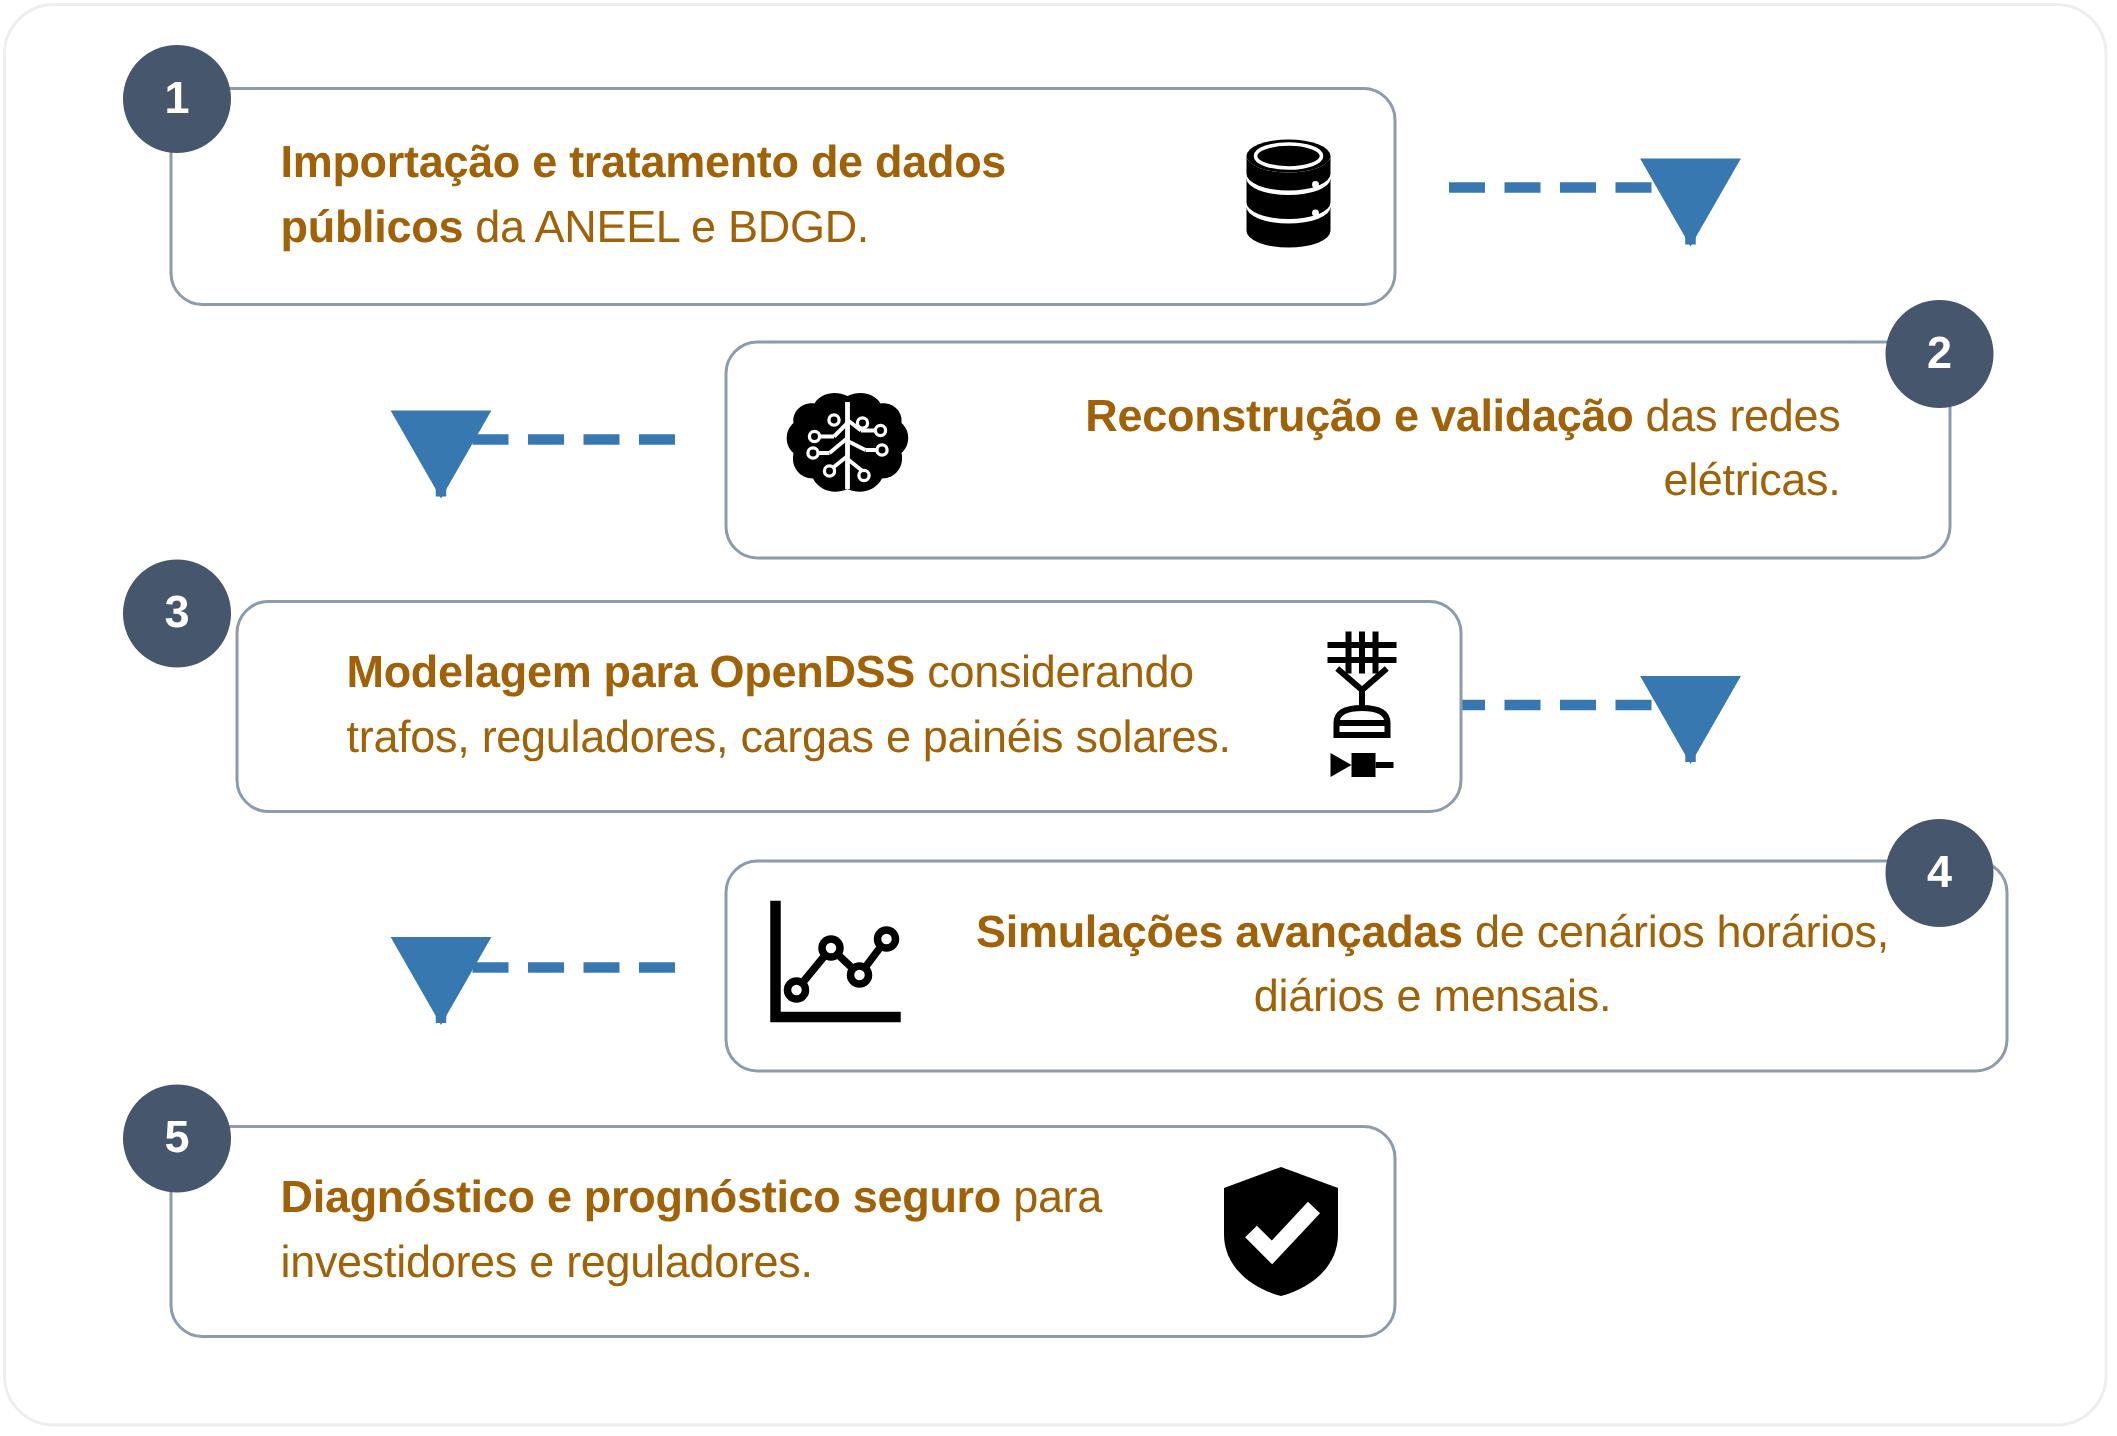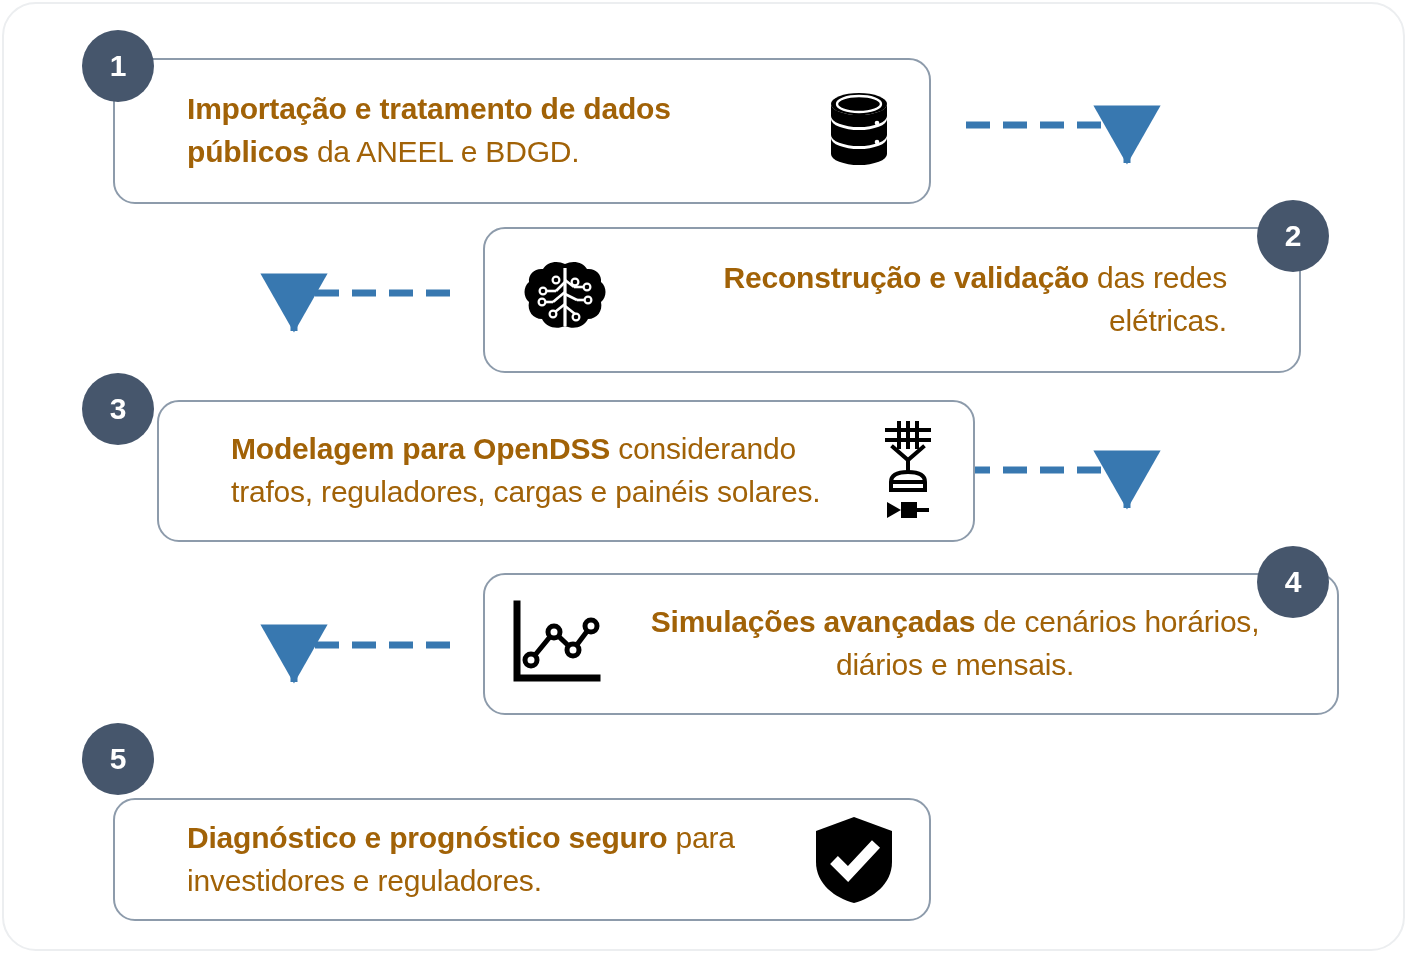--- a/index.html
+++ b/index.html
@@ -239,21 +239,21 @@
       </div>
       <div class="card-text" style="flex:1 1 auto; text-align:center;">
         <b>Simulações avançadas</b><span> de cenários horários, diários e mensais.</span>
       </div>
     </div>
   </div>
   <div class="badge" style="left:1257px; top:546px;">
     <span>4</span>
   </div>
 
-  <div class="card" style="left:113px; top:750px; width:818px; height:123px;margin-top:48px;">
+  <div class="card" style="left:113px; top:750px; width:818px; height:142px;">
     <div class="card-body icon-right" style="padding:0 0 0 72px;">
       <div class="card-text" style="flex:1 1 auto; text-align:left; padding-right:18px;">
         <b>Diagnóstico e prognóstico seguro</b><span> para investidores e reguladores.</span>
       </div>
       <div class="card-icon" style="width:150px;">
         <svg class="icon-svg" width="86" height="92" viewBox="0 0 86 92" aria-hidden="true">
           <path d="M43,3 L81,17 L81,48 C81,70 62,84 43,89 C24,84 5,70 5,48 L5,17 Z" fill="#000"></path>
           <path d="M23,46 L37,60 L65,30" fill="none" stroke="#fff" stroke-width="11" stroke-linecap="butt" stroke-linejoin="miter"></path>
         </svg>
       </div>

